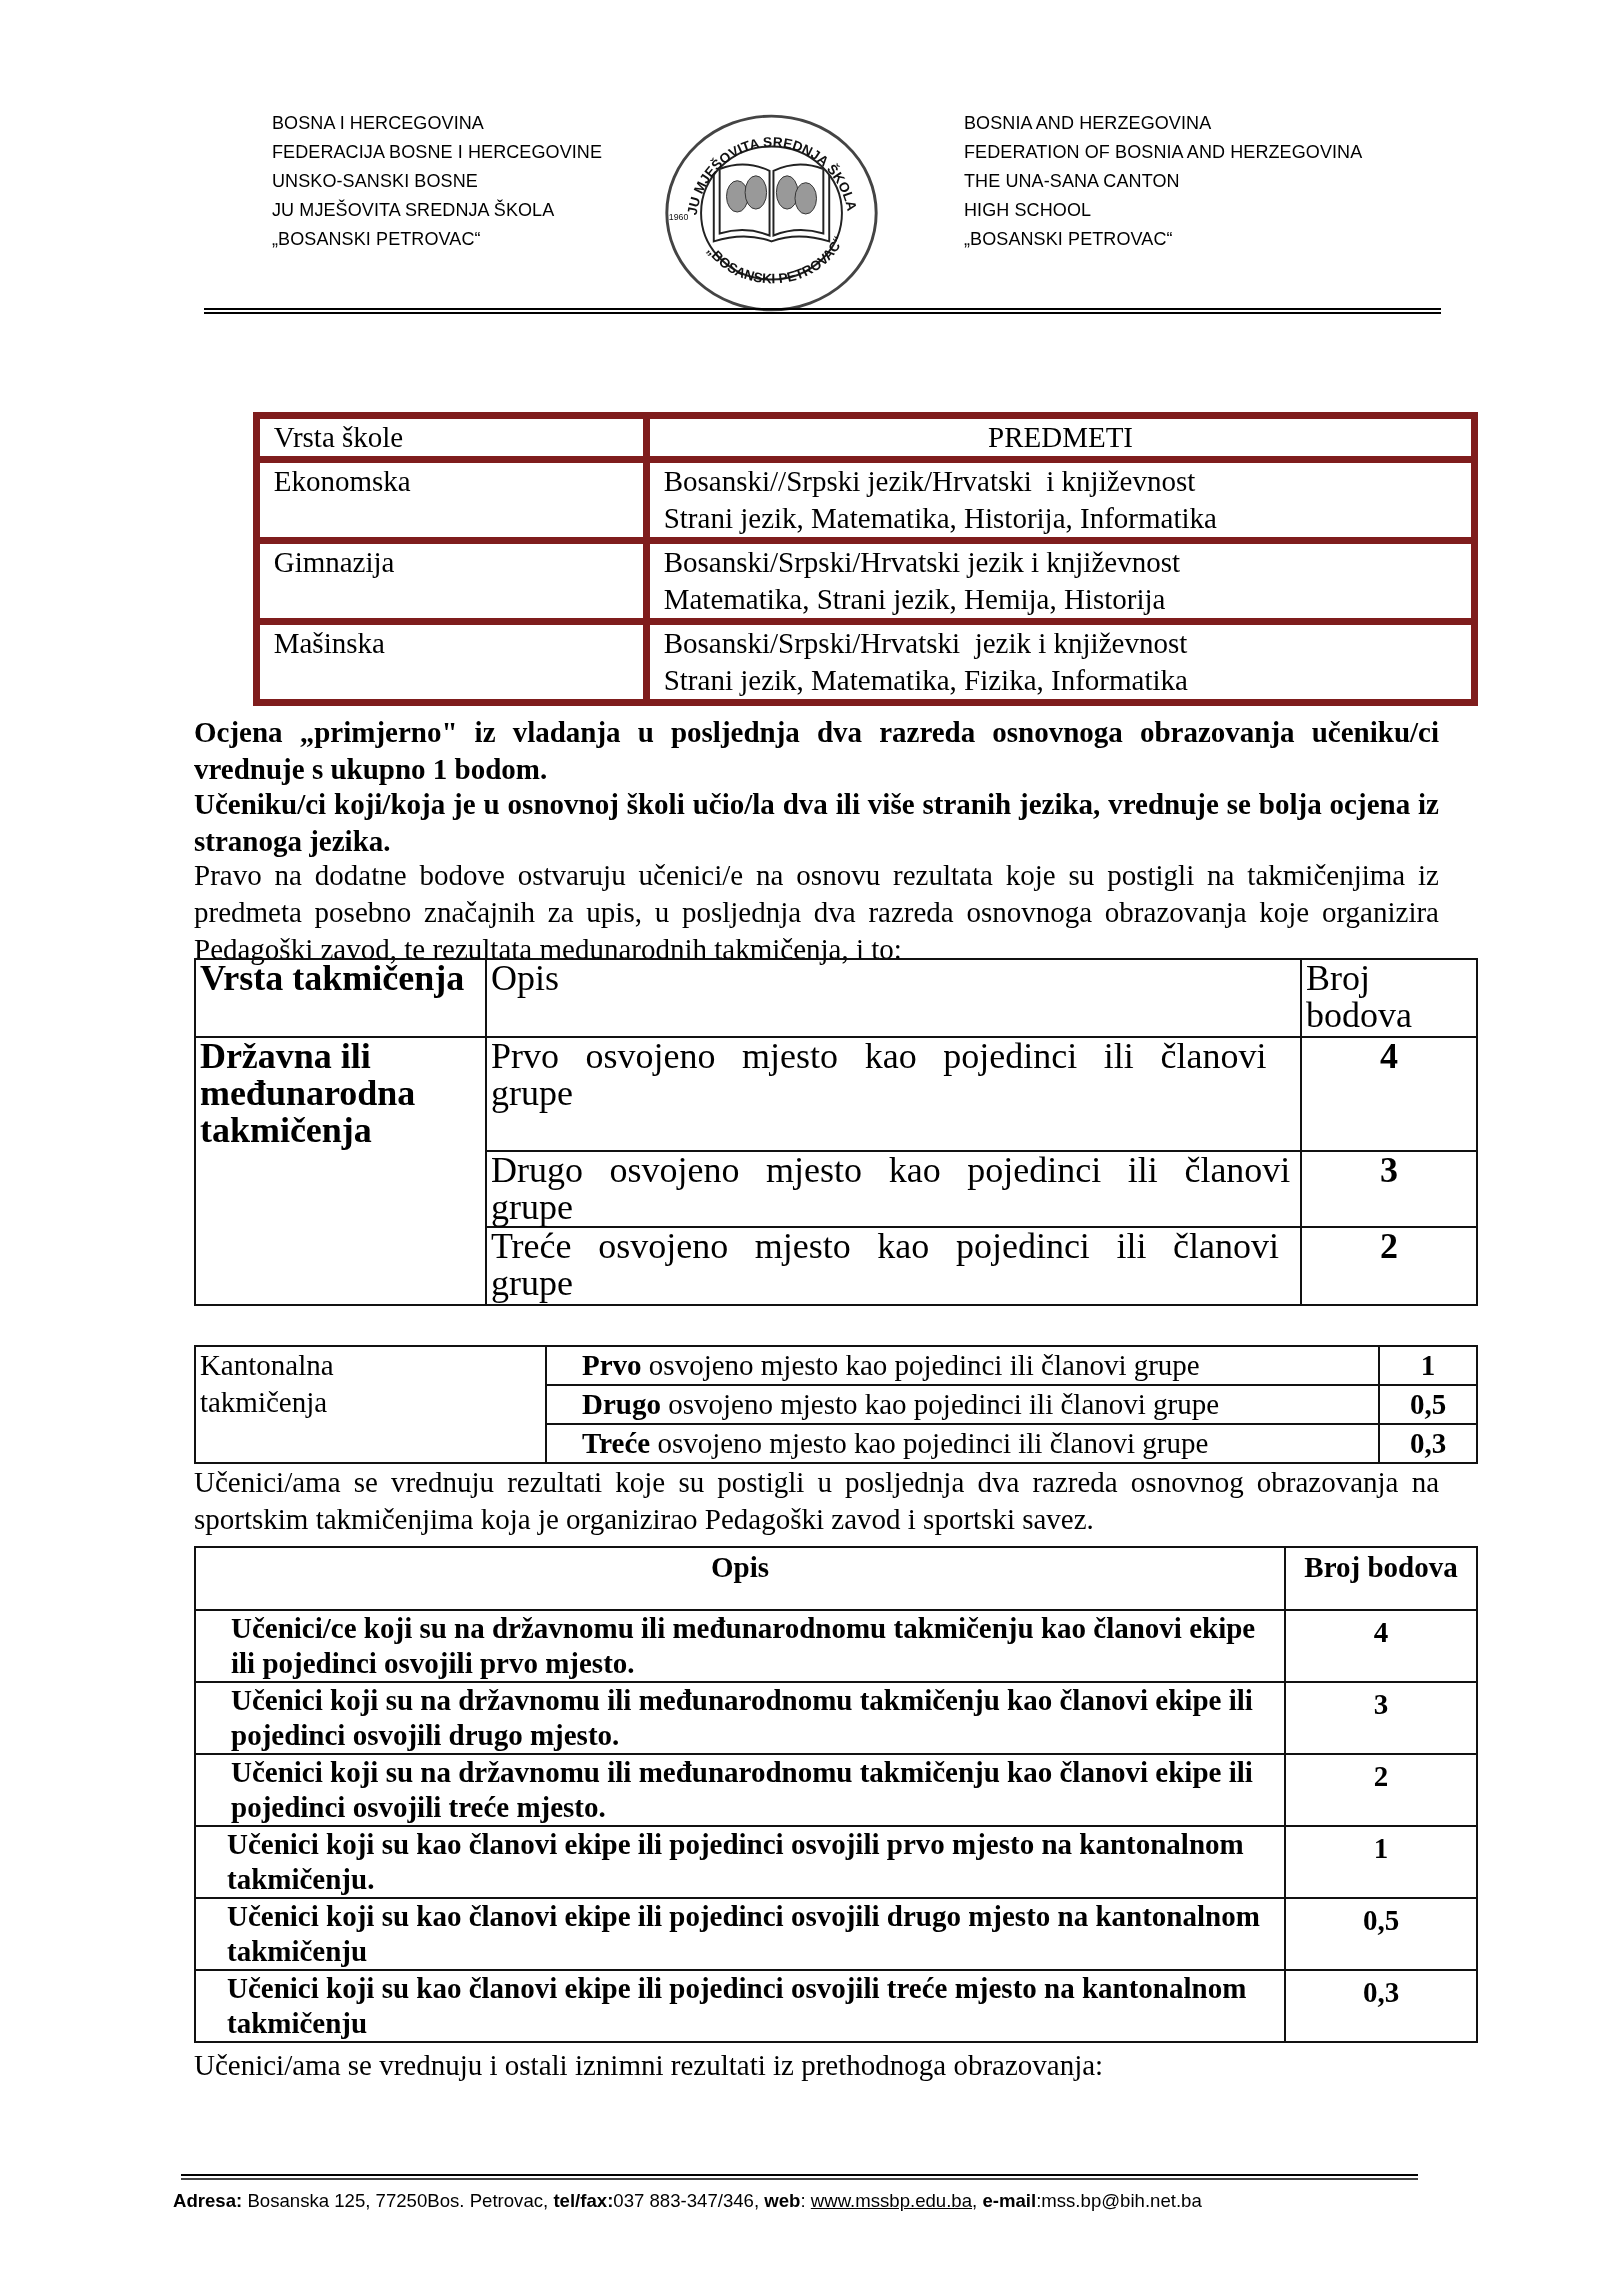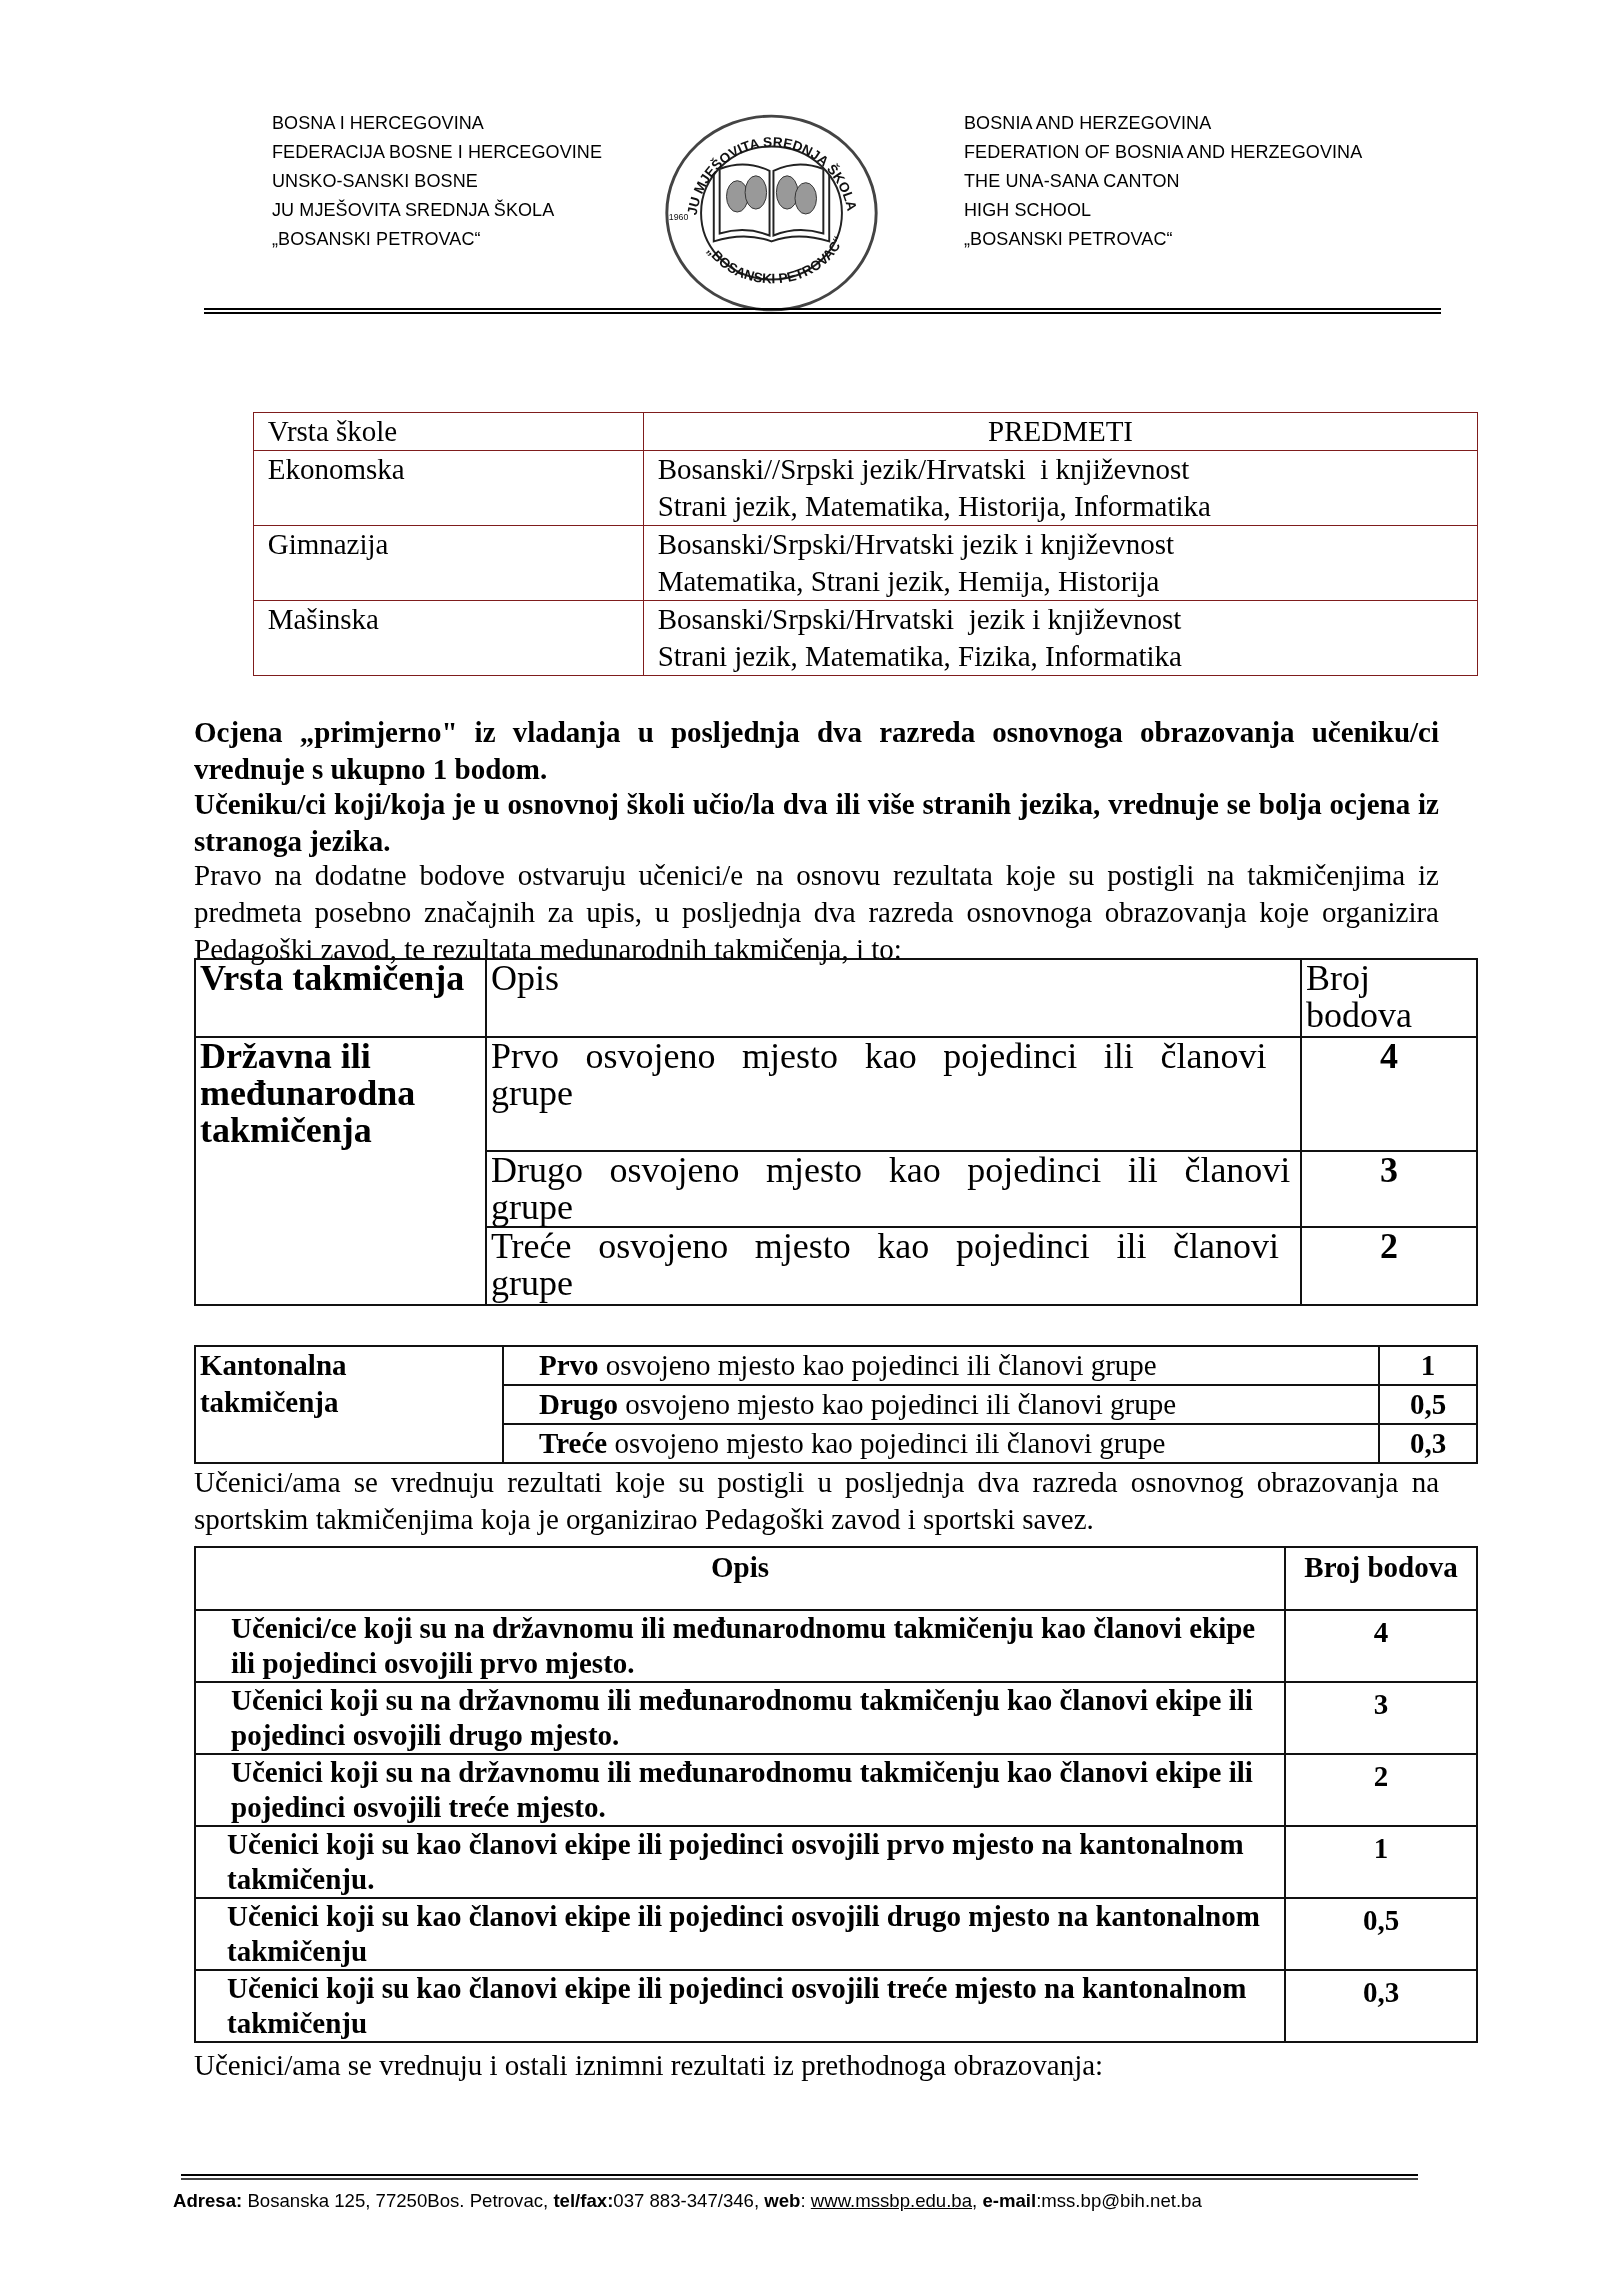--- a/index.html
+++ b/index.html
@@ -6,21 +6,21 @@
   html, body { width: 1621px; height: 2293px; background: #ffffff; }
   body { position: relative; font-family: "Liberation Serif", serif; color: #000; overflow: hidden; }
 
   .hdr-col { position: absolute; top: 109px; font-family: "Liberation Sans", sans-serif; font-size: 18px; line-height: 29px; letter-spacing: 0.1px; }
   .hdr-left { left: 272px; }
   .hdr-right { left: 964px; }
   .logo { position: absolute; left: 659px; top: 110px; width: 225px; height: 206px; }
   .hdr-rule { position: absolute; left: 204px; top: 308px; width: 1237px; height: 5.9px; border-top: 2px solid #000; border-bottom: 2.9px solid #000; }
 
   table { border-collapse: collapse; position: absolute; }
-  td, th { border: 1px solid #7f1d1d; vertical-align: top; font-weight: normal; text-align: left; }
+  td, th { border: 7px solid #7f1d1d; vertical-align: top; font-weight: normal; text-align: left; }
 
   .t1 { left: 253px; top: 412px; width: 1225px; font-size: 29px; line-height: 37px; }
   .t1 td { padding: 0 13.7px; }
   .t1 .c1 { width: 390px; }
   .t1 th { text-align: center; font-weight: normal; padding: 0 14px; }
 
   .para { position: absolute; left: 194px; width: 1245px; font-size: 29px; line-height: 37px; text-align: justify; }
   .para.bold { font-weight: bold; }
   .p1 { top: 714px; }
   .p2 { top: 786px; }
@@ -29,21 +29,21 @@
   .t2 { left: 194px; top: 958px; width: 1284px; font-size: 36px; line-height: 37px; }
   .t2 td { padding: 0 3.9px; border: 2.5px solid #111; }
   .t2 .c1 { width: 291px; font-weight: bold; }
   .t2 .c3 { width: 176px; }
   .t2 .hdr { height: 78px; font-weight: bold; }
   .t2 .num { text-align: center; font-weight: bold; }
   .t2 .opis { word-spacing: 17.6px; }
 
   .t3 { left: 194px; top: 1345px; width: 1284px; font-size: 29px; line-height: 37px; }
   .t3 td { border: 2.5px solid #111; padding: 0 3.9px; }
-  .t3 .c1 { width: 308px; font-weight: bold; margin-top: 24px; }
+  .t3 .c1 { width: 351px; font-weight: normal; margin-top: 24px; }
   .t3 .c2 { padding-left: 35px; line-height: 37px; }
   .t3 .c3 { width: 98px; text-align: center; font-weight: bold; }
 
   .p4 { top: 1464px; }
 
   .t4 { left: 194px; top: 1546px; width: 1284px; font-size: 29px; line-height: 35px; }
   .t4 td, .t4 th { border: 2.5px solid #111; font-weight: bold; }
   .t4 th { text-align: center; font-weight: bold; height: 63px; vertical-align: top; padding-top: 2px; }
   .t4 .c2 { width: 192px; }
   .t4 td.txt { padding: 0 5.9px 0 35px; }

